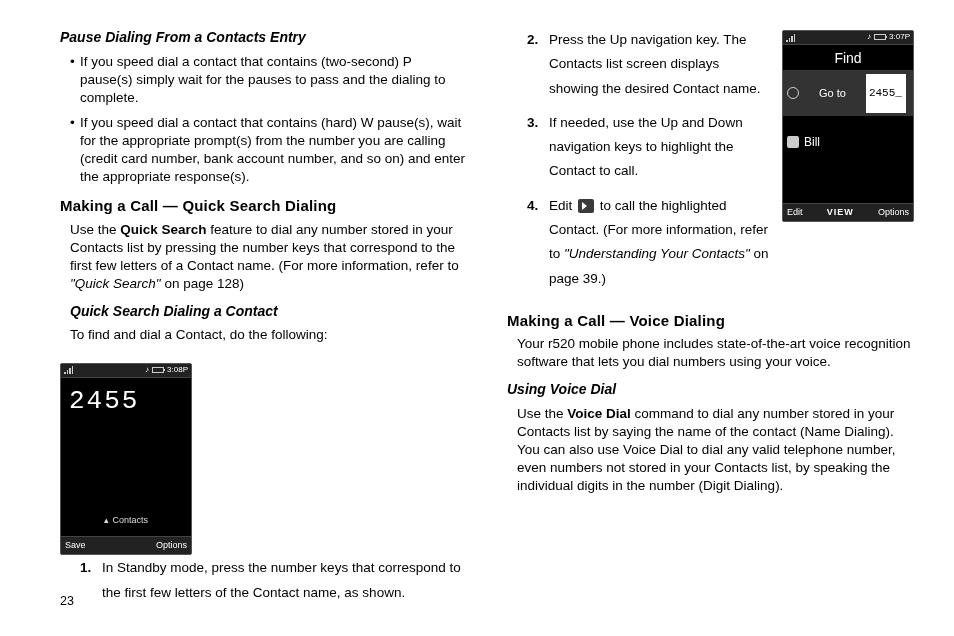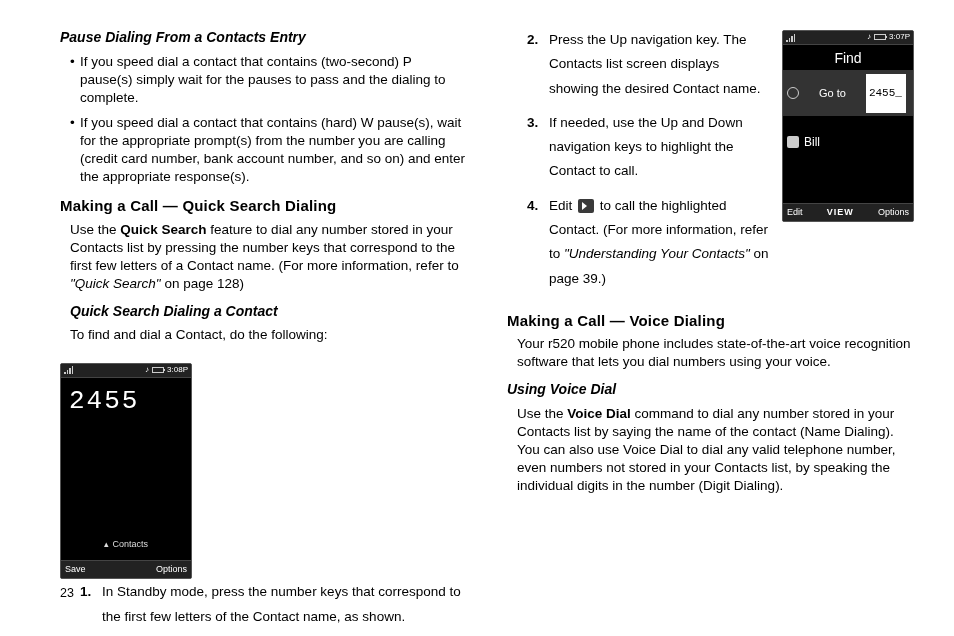--- a/index.html
+++ b/index.html
@@ -48,21 +48,21 @@
     border-radius: 2px;
     font-family: Arial, sans-serif;
     color: #fff;
     overflow: hidden;
   }
   .phone .statusbar {
     display: flex; align-items: center; justify-content: space-between;
     height: 14px; padding: 0 3px; font-size: 8px; background: #222; border-bottom: 1px solid #444;
   }
   .phone .statusbar .left, .phone .statusbar .right { display: flex; gap: 3px; align-items: center; }
-  .phone .screen-body { height: 182px; background: #000; position: relative; }
+  .phone .screen-body { height: 158px; background: #000; position: relative; }
   .phone .big-num { font-size: 26px; letter-spacing: 2px; padding: 6px 8px; font-weight: normal; font-family: 'Courier New', monospace; }
   .phone .contacts-pill {
     position: absolute; left: 50%; bottom: 10px; transform: translateX(-50%);
     font-size: 9px; display: flex; align-items: center; gap: 4px; color: #ddd;
   }
   .phone .softkeys {
     display: flex; justify-content: space-between; align-items: center;
     height: 18px; padding: 0 4px; font-size: 9px; background: #222; border-top: 1px solid #444;
   }
   .phone .soft-center { font-weight: bold; letter-spacing: 1px; }
@@ -92,21 +92,21 @@
   .inline-icon {
     display: inline-block; width: 16px; height: 14px; background: #3a3a3a; border-radius: 2px;
     vertical-align: middle; position: relative; margin: 0 2px;
   }
   .inline-icon::before {
     content: ""; position: absolute; left: 4px; top: 3px; width: 0; height: 0;
     border-left: 5px solid #fff; border-top: 4px solid transparent; border-bottom: 4px solid transparent;
   }
 
   .wrap-beside { overflow: hidden; }
-  .page-num { position: absolute; left: 60px; bottom: 36px; font-size: 12.5px; }
+  .page-num { position: absolute; left: 60px; bottom: 28px; font-size: 12.5px; }
 
   .qsd-block { display: flex; gap: 10px; flex-direction: column; }
   .qsd-text { flex: 1; }
 </style>
 </head>
 <body>
 
 <div class="columns">
 
   <div class="col col-left">

